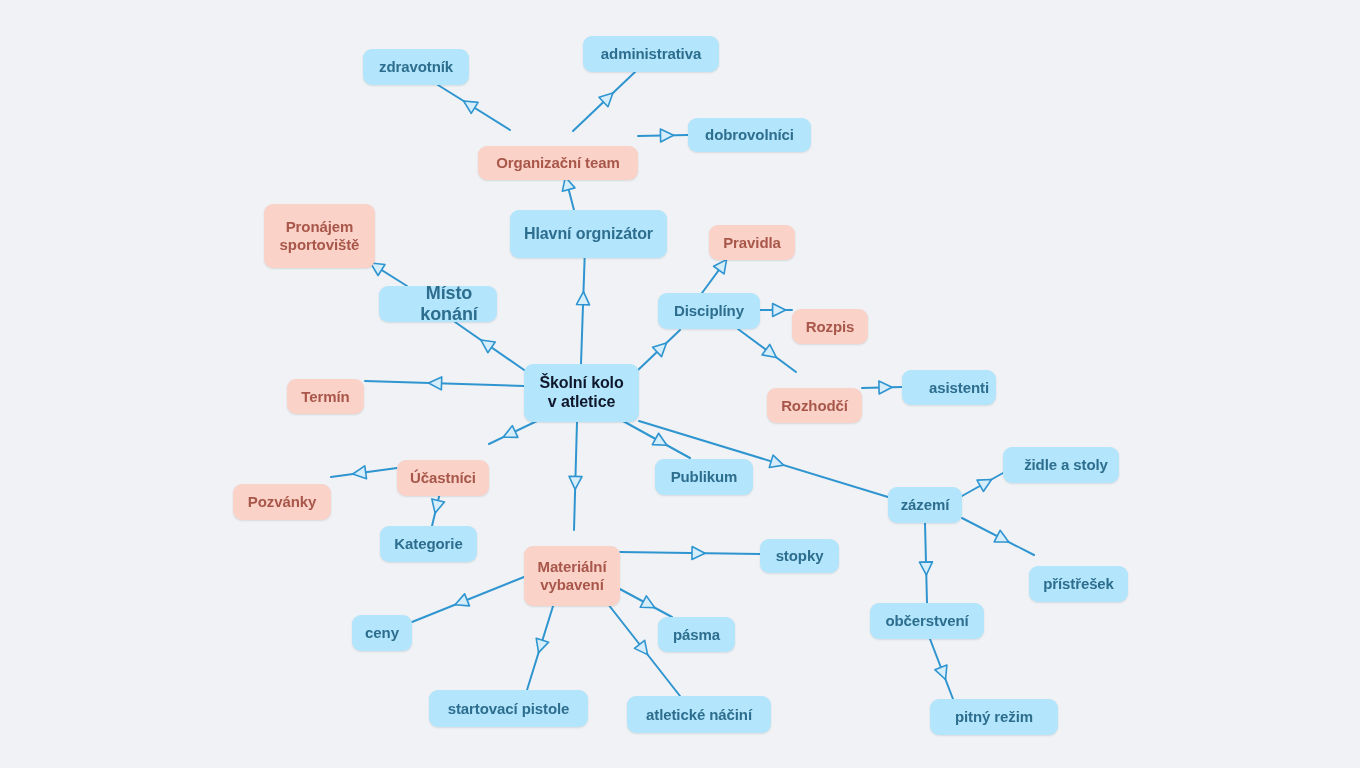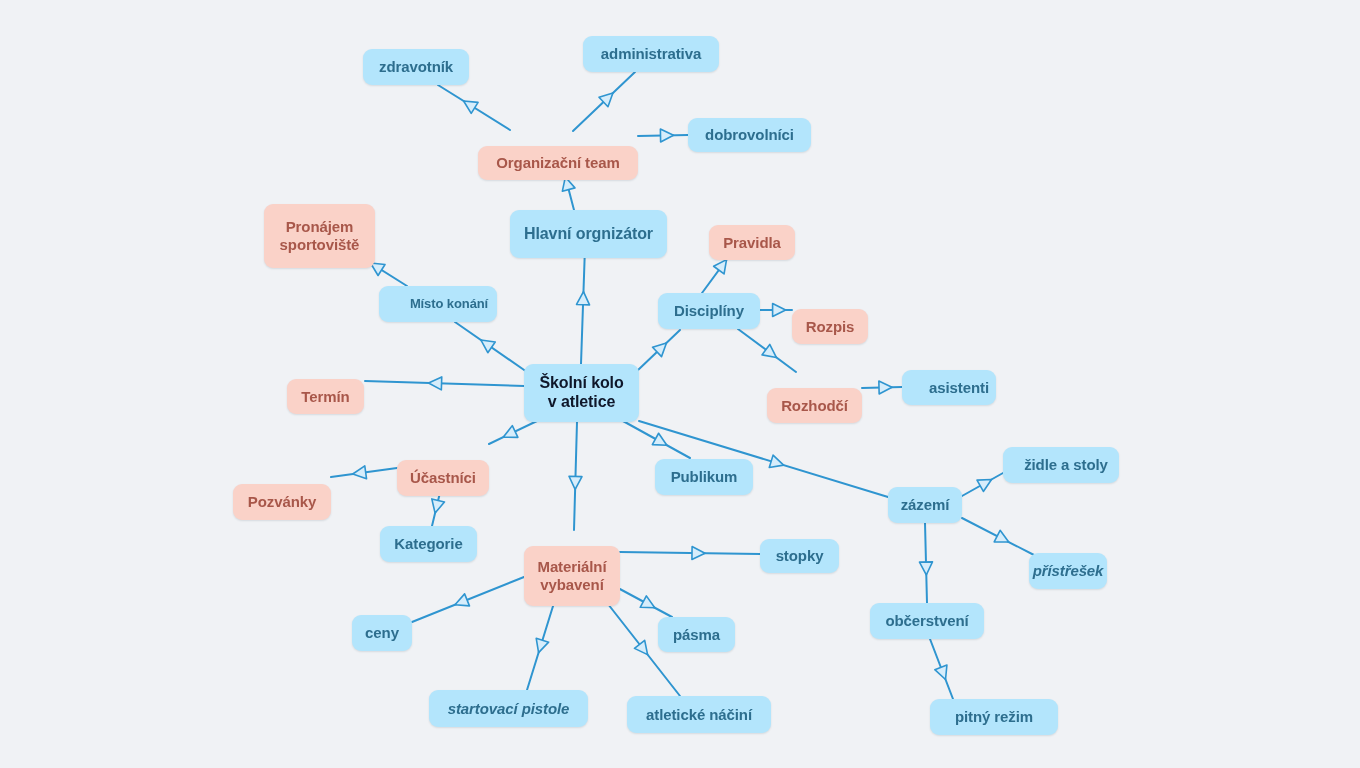--- a/index.html
+++ b/index.html
@@ -172,39 +172,39 @@
       </g>
     </svg>
   <div id="node-layer">
       <div class="node center blue" style="left: 524px; top: 364px; width: 115px; height: 58px; font-size: 16px;">Školní kolo
 v atletice</div>
       <div class="node pink" style="left: 478px; top: 130px; width: 160px; height: 34px; font-size: 15px;">Organizační team</div>
       <div class="node blue" style="left: 363px; top: 49px; width: 106px; height: 36px; font-size: 15px;">zdravotník</div>
       <div class="node blue" style="left: 583px; top: 36px; width: 136px; height: 36px; font-size: 15px;">administrativa</div>
       <div class="node blue" style="left: 688px; top: 118px; width: 123px; height: 34px; font-size: 15px;">dobrovolníci</div>
       <div class="node blue" style="left: 510px; top: 210px; width: 157px; height: 48px; font-size: 16px;">Hlavní orgnizátor</div>
-      <div class="node blue" style="left: 379px; top: 286px; width: 118px; height: 36px; font-size: 13px; padding-left: 22px;">Místo konání</div>
+      <div class="node blue" style="left: 379px; top: 286px; width: 118px; height: 36px; font-size: 18px; padding-left: 22px;">Místo konání</div>
       <div class="node pink" style="left: 264px; top: 188px; width: 111px; height: 64px; font-size: 15px;">Pronájem
 sportoviště</div>
       <div class="node pink" style="left: 287px; top: 363px; width: 77px; height: 35px; font-size: 15px;">Termín</div>
       <div class="node blue" style="left: 658px; top: 293px; width: 102px; height: 36px; font-size: 15px;">Disciplíny</div>
       <div class="node pink" style="left: 709px; top: 209px; width: 86px; height: 35px; font-size: 15px;">Pravidla</div>
       <div class="node pink" style="left: 792px; top: 293px; width: 76px; height: 35px; font-size: 15px;">Rozpis</div>
       <div class="node pink" style="left: 767px; top: 372px; width: 95px; height: 35px; font-size: 15px;">Rozhodčí</div>
       <div class="node blue" style="left: 902px; top: 370px; width: 94px; height: 35px; font-size: 15px; padding-left: 20px;">asistenti</div>
       <div class="node pink" style="left: 397px; top: 444px; width: 92px; height: 36px; font-size: 15px;">Účastníci</div>
       <div class="node pink" style="left: 233px; top: 468px; width: 98px; height: 36px; font-size: 15px;">Pozvánky</div>
       <div class="node blue" style="left: 380px; top: 526px; width: 97px; height: 36px; font-size: 15px;">Kategorie</div>
       <div class="node blue" style="left: 655px; top: 459px; width: 98px; height: 36px; font-size: 15px;">Publikum</div>
       <div class="node pink" style="left: 524px; top: 530px; width: 96px; height: 60px; font-size: 15px;">Materiální
 vybavení</div>
       <div class="node blue" style="left: 760px; top: 539px; width: 79px; height: 34px; font-size: 15px;">stopky</div>
       <div class="node blue" style="left: 658px; top: 617px; width: 77px; height: 35px; font-size: 15px;">pásma</div>
       <div class="node blue" style="left: 627px; top: 696px; width: 144px; height: 37px; font-size: 15px;">atletické náčiní</div>
-      <div class="node blue" style="left: 429px; top: 690px; width: 159px; height: 37px; font-size: 15px; font-style: italic;">startovací pistole</div>
+      <div class="node blue" style="left: 429px; top: 690px; width: 159px; height: 37px; font-size: 15px;">startovací pistole</div>
       <div class="node blue" style="left: 352px; top: 615px; width: 60px; height: 36px; font-size: 15px;">ceny</div>
       <div class="node blue" style="left: 888px; top: 487px; width: 74px; height: 36px; font-size: 15px;">zázemí</div>
       <div class="node blue" style="left: 1003px; top: 447px; width: 116px; height: 36px; font-size: 15px; padding-left: 10px;">židle a stoly</div>
-      <div class="node blue" style="left: 1029px; top: 553px; width: 78px; height: 36px; font-size: 15px; font-style: italic;">přístřešek</div>
+      <div class="node blue" style="left: 1029px; top: 566px; width: 99px; height: 36px; font-size: 15px;">přístřešek</div>
       <div class="node blue" style="left: 870px; top: 603px; width: 114px; height: 36px; font-size: 15px;">občerstvení</div>
       <div class="node blue" style="left: 930px; top: 699px; width: 128px; height: 36px; font-size: 15px;">pitný režim</div>
     </div>
 </div>
 
 </body></html>

